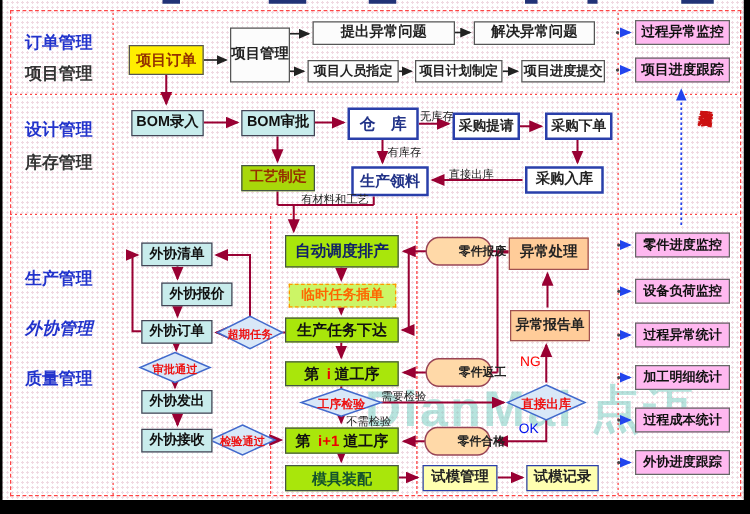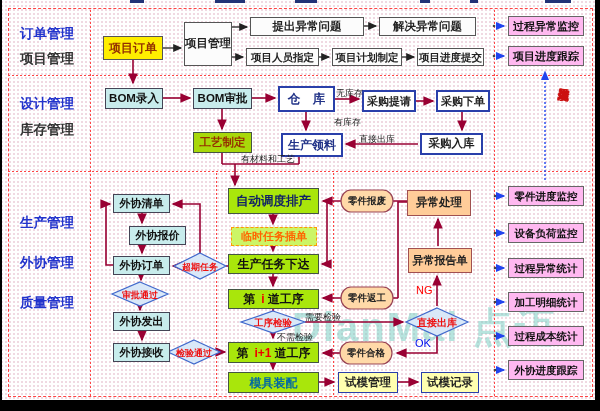--- a/index.html
+++ b/index.html
@@ -27,21 +27,21 @@
   .blueb{background:#ffffff;border:2px solid #2a3faa;color:#223388}
   .blueb2{background:#ffffff;border:2px solid #2a3faa;color:#222}
   .greenA{background:#a8d80a;border:1px solid #454;color:#953000}
   .green{background:#a9e60b;border:1px solid #454;color:#111}
   .tempbox{background:#ccf566;border:1.5px dashed #ff9900;color:#ff6600}
   .peach{background:#ffcc99;border:1.3px solid #a05050;color:#222}
   .pink{background:#ffb8f0;border:1px solid #666;color:#111}
   .ltyellow{background:#ffffb0;border:1.8px solid #2a3faa;color:#222}
   .elabel{position:absolute;font-size:9px;font-weight:normal;color:#222;z-index:5;white-space:nowrap;}
   .dlabel{position:absolute;text-align:center;font-weight:bold;color:#ee1111;z-index:5;white-space:nowrap;}
-  .slabel{position:absolute;text-align:center;font-weight:bold;color:#222;z-index:5;font-size:9.5px;white-space:nowrap;}
+  .slabel{position:absolute;text-align:center;font-weight:bold;color:#222;z-index:5;font-size:9.5px;white-space:nowrap;padding-left:19px;}
   #watermark{position:absolute;left:292px;top:300px;font-size:40px;font-weight:bold;color:#7ecfc4;opacity:.55;letter-spacing:2px;z-index:1;white-space:nowrap;}
   #vnote{position:absolute;left:552px;top:79px;height:100px;writing-mode:vertical-rl;text-orientation:upright;font-size:11.5px;font-weight:bold;color:#cc1111;transform:rotate(6deg);z-index:4;}
   .chrome{position:absolute;background:#000;z-index:10;}
   .frag{position:absolute;top:0;height:3px;background:#223377;z-index:10;}
   svg{position:absolute;left:0;top:0;z-index:3;}
   .varred{color:#ee0000;margin:0 3px;}
   .gap{margin-right:3px;}
 </style>
 </head>
 <body>
@@ -56,21 +56,21 @@
   <div class="line vdash" style="left:216px;top:171px;height:224px;"></div>
   <div class="line vdash" style="left:333px;top:171px;height:224px;"></div>
 
   <div id="watermark">DianMai 点迈</div>
 
   <div class="sb blue" style="top:25px;">订单管理</div>
   <div class="sb dark" style="top:50px;">项目管理</div>
   <div class="sb blue" style="top:95px;text-align:center;">设计管理</div>
   <div class="sb dark" style="top:121px;">库存管理</div>
   <div class="sb blue" style="top:214px;">生产管理</div>
-  <div class="sb blue" style="top:254px;">外协管理</div>
+  <div class="sb blue" style="top:254px;font-style:italic;">外协管理</div>
   <div class="sb blue" style="top:294px;">质量管理</div>
 
   <svg width="600" height="411">
     <defs>
       <marker id="am" markerWidth="8" markerHeight="8" refX="6" refY="3" orient="auto">
           <path d="M0,0 L7,3 L0,6 Z" fill="#990033"></path>
         </marker>
       <marker id="ab" markerWidth="8" markerHeight="8" refX="6" refY="3" orient="auto">
           <path d="M0,0 L7,3 L0,6 Z" fill="#222"></path>
         </marker>
@@ -206,39 +206,39 @@
   <div class="node green" style="left:228px;top:289px;width:91px;height:20px;font-size:12px">
     <span class="gap">第</span>
       <span class="varred">i</span>
       <span>道工序</span>
   </div>
   <div class="node green" style="left:228px;top:342px;width:91px;height:21px;font-size:12px">
     <span class="gap">第</span>
       <span class="varred">i+1</span>
       <span>道工序</span>
   </div>
-  <div class="node green" style="left:228px;top:372px;width:91px;height:21px;font-size:12px;color:#0369a1">模具装配</div>
+  <div class="node green" style="left:228px;top:372px;width:91px;height:21px;font-size:12px;color:#14532d">模具装配</div>
   <div class="node ltyellow" style="left:338px;top:372px;width:60px;height:21px;font-size:11.5px">试模管理</div>
   <div class="node ltyellow" style="left:421px;top:372px;width:58px;height:21px;font-size:11.5px">试模记录</div>
 
   <div class="node peach" style="left:407px;top:190px;width:64px;height:26px;font-size:11.5px">异常处理</div>
   <div class="node peach" style="left:408px;top:248px;width:64px;height:25px;font-size:11px">异常报告单</div>
 
   <div class="slabel" style="left:341px;top:195px;width:52px;">零件报废</div>
   <div class="slabel" style="left:341px;top:292px;width:52px;">零件返工</div>
   <div class="slabel" style="left:340px;top:347px;width:52px;">零件合格</div>
 
   <div class="dlabel" style="left:172px;top:261px;width:56px;font-size:9px">超期任务</div>
   <div class="dlabel" style="left:112px;top:289px;width:56px;font-size:9px">审批通过</div>
   <div class="dlabel" style="left:166px;top:347px;width:56px;font-size:9px">检验通过</div>
   <div class="dlabel" style="left:245px;top:317px;width:56px;font-size:9.5px">工序检验</div>
   <div class="dlabel" style="left:409px;top:316px;width:56px;font-size:10px">直接出库</div>
 
   <div class="elabel" style="left:336px;top:87px;">无库存</div>
-  <div class="elabel" style="left:310px;top:116px;padding-left:24px;">有库存</div>
+  <div class="elabel" style="left:310px;top:116px;">有库存</div>
   <div class="elabel" style="left:359px;top:133px;">直接出库</div>
   <div class="elabel" style="left:241px;top:153px;">有材料和工艺</div>
   <div class="elabel" style="left:305px;top:311px;">需要检验</div>
   <div class="elabel" style="left:277px;top:331px;">不需检验</div>
   <div class="elabel" style="left:416px;top:284px;font-size:11px;color:#ff0000">NG</div>
   <div class="elabel" style="left:415px;top:337px;font-size:11px;color:#0011ee">OK</div>
 
   <div class="node pink" style="left:508px;top:186px;width:76px;height:20px;font-size:10.5px">零件进度监控</div>
   <div class="node pink" style="left:508px;top:223px;width:76px;height:20px;font-size:10.5px">设备负荷监控</div>
   <div class="node pink" style="left:508px;top:258px;width:76px;height:20px;font-size:10.5px">过程异常统计</div>

